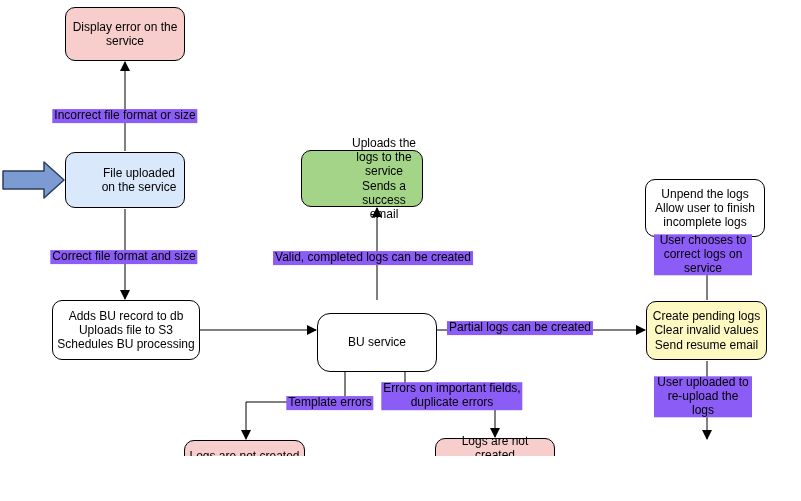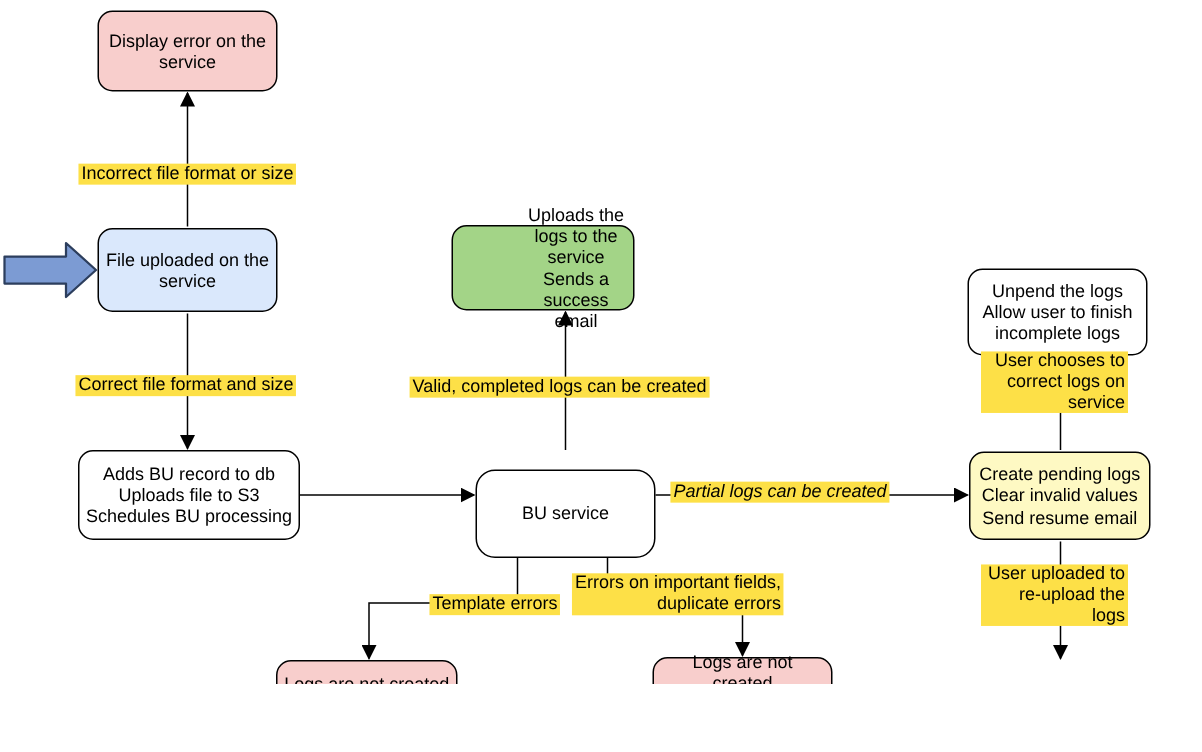--- a/index.html
+++ b/index.html
@@ -16,21 +16,21 @@
     text-align:center; white-space:pre-line; line-height:1.18;
     padding:2px 4px;
   }
   .node.pink   { background:#F8CECC; }
   .node.blue   { background:#DAE8FC; }
   .node.green  { background:#A3D487; }
   .node.yellow { background:#fef9c3; }
   .node.white  { background:#FFFFFF; }
   .elabel {
     position:absolute; transform:translate(-50%,-50%);
-    background:#fde047; white-space:pre-line; text-align:right;
+    background:#8b5cf6; white-space:pre-line; text-align:center;
     padding:0 2px; line-height:1.15;
   }
 </style>
 </head>
 <body>
 
 <div class="canvas">
 
   <svg width="801" height="501" viewBox="0 0 801 501">
     <defs>
@@ -47,21 +47,21 @@
     <line x1="707" y1="300" x2="707" y2="201" stroke="#000" stroke-width="1" marker-end="url(#ah)"></line>
     <line x1="707" y1="361" x2="707" y2="439" stroke="#000" stroke-width="1" marker-end="url(#ah)"></line>
     <path d="M345,361 L345,402 L246,402 L246,439" fill="none" stroke="#000" stroke-width="1" marker-end="url(#ah)"></path>
     <path d="M405,361 L405,400 L495,400 L495,437" fill="none" stroke="#000" stroke-width="1" marker-end="url(#ah)"></path>
 
     <polygon points="3,171 44,171 44,162 64,180 44,198 44,189 3,189" fill="#7C9BD3" stroke="#2C3E5D" stroke-width="1.5" stroke-linejoin="round"></polygon>
   </svg>
 
   <div class="node pink" style="left:65px;  top:7px;   width:120px; height:54px;">Display error on the service</div>
 
-  <div class="node blue" style="left:65px;  top:152px; width:120px; height:56px;">File uploaded on the service</div>
+  <div class="node blue" style="left:65px;  top:152px; width:120px; height:56px;padding-left:32px;">File uploaded on the service</div>
 
   <div class="node white" style="left:52px;  top:300px; width:148px; height:60px;">Adds BU record to db
 Uploads file to S3
 Schedules BU processing</div>
 
   <div class="node white" style="left:317px; top:313px; width:120px; height:59px; border-radius:13px;">BU service</div>
 
   <div class="node green" style="left:301px; top:150px; width:122px; height:57px;padding-left:48px;">Uploads the logs to the service
 Sends a success email</div>
 
@@ -78,21 +78,21 @@
 
   <div class="node pink" style="left:435px; top:438px; width:120px; height:62px;">Logs are not created
 Send failure email with link to error summary</div>
 
   <div class="elabel" style="left:125px; top:116px;">Incorrect file format or size</div>
 
   <div class="elabel" style="left:124px; top:257px;">Correct file format and size</div>
 
   <div class="elabel" style="left:373px; top:258px;">Valid, completed logs can be created</div>
 
-  <div class="elabel" style="left:520px; top:328px;font-style:italic;">Partial logs can be created</div>
+  <div class="elabel" style="left:520px; top:328px;">Partial logs can be created</div>
 
   <div class="elabel" style="left:703px; top:255px;">User chooses to correct logs on service</div>
 
   <div class="elabel" style="left:703px; top:397px;">User uploaded to re-upload the logs</div>
 
   <div class="elabel" style="left:330px; top:403px;">Template errors</div>
 
   <div class="elabel" style="left:452px; top:396px;">Errors on important fields,
 duplicate errors</div>
 

